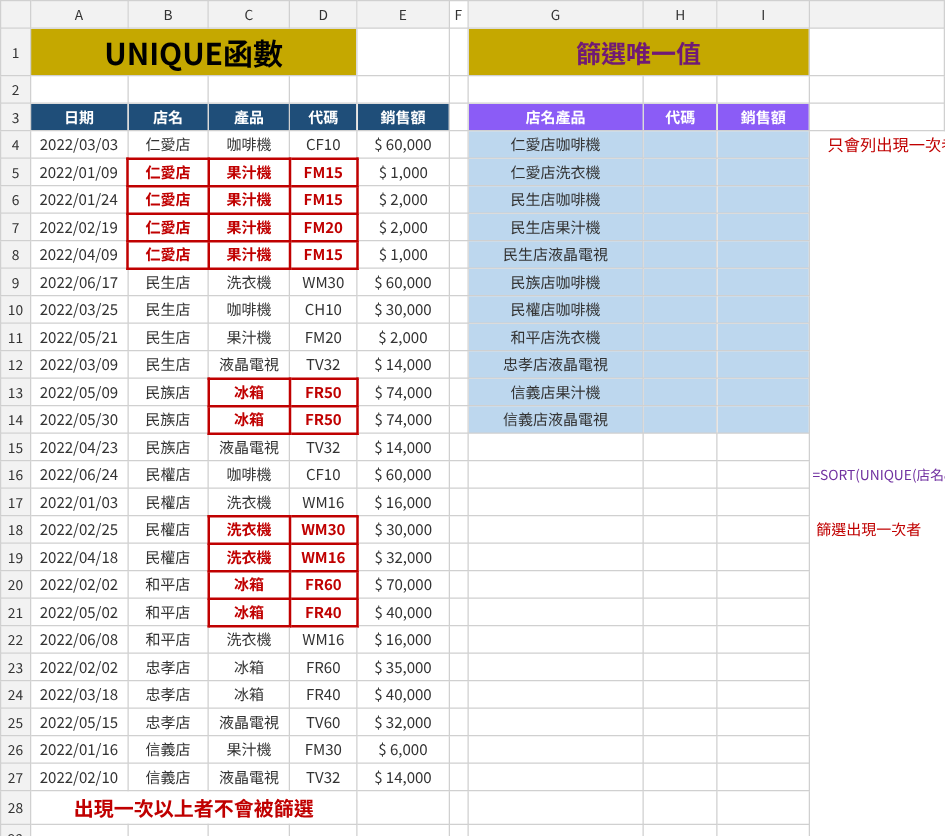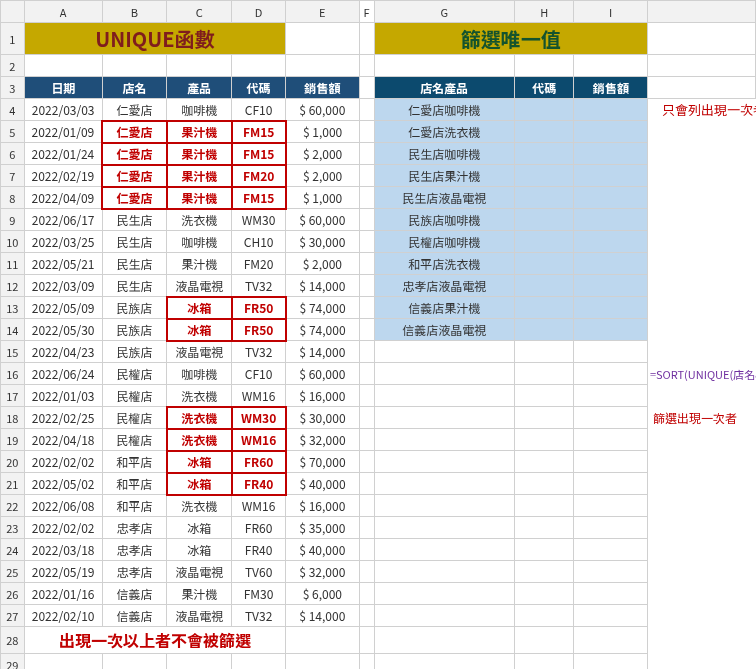--- a/index.html
+++ b/index.html
@@ -40,28 +40,28 @@
       background: #f2f2f2;
       color: #333;
       font-weight: normal;
       height: 20px;
       font-size: 11px;
     }
 
     
     .title-left {
       background: #C5A800;
-      color: #7f1d1d;
-      font-size: 20px;
+      color: #000000;
+      font-size: 24px;
       font-weight: bold;
       text-align: center;
     }
     .title-right {
       background: #C5A800;
-      color: #14532d;
+      color: #701a75;
       font-size: 20px;
       font-weight: bold;
       text-align: center;
     }
     .title-gap {
       background: white;
     }
 
     
     .data-header {
@@ -111,21 +111,21 @@
       border-left: 1px solid #d0d0d0;
       border-right: 1px solid #d0d0d0;
     }
 
     
     tr { height: 22px; }
     tr.title-row { height: 30px; }
     tr.header-row { height: 22px; }
 
     .light-blue-row { background: #BDD7EE; margin-top: 36px; }
-    .light-blue-header { background: #0c4a6e; color: white; font-weight: bold; }
+    .light-blue-header { background: #8b5cf6; color: white; font-weight: bold; }
   </style>
 </head>
 <body>
 
 <table class="spreadsheet">
 
   <colgroup>
     <col style="width:22px">
     <col style="width:72px">
     <col style="width:60px">
@@ -480,21 +480,21 @@
     <td class="data-cell amount-cell">$ 40,000</td>
     <td class="gap-col"></td>
     <td></td>
     <td></td>
     <td></td>
     <td style="border:none;"></td>
   </tr>
 
   <tr>
     <td class="row-header">25</td>
-    <td class="data-cell">2022/05/19</td>
+    <td class="data-cell">2022/05/15</td>
     <td class="data-cell">忠孝店</td>
     <td class="data-cell">液晶電視</td>
     <td class="data-cell">TV60</td>
     <td class="data-cell amount-cell">$ 32,000</td>
     <td class="gap-col"></td>
     <td></td>
     <td></td>
     <td></td>
     <td style="border:none;"></td>
   </tr>

